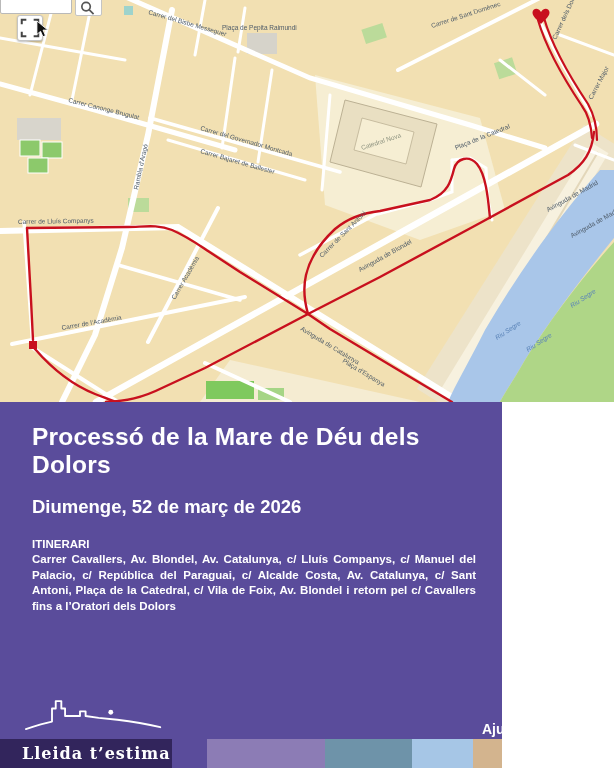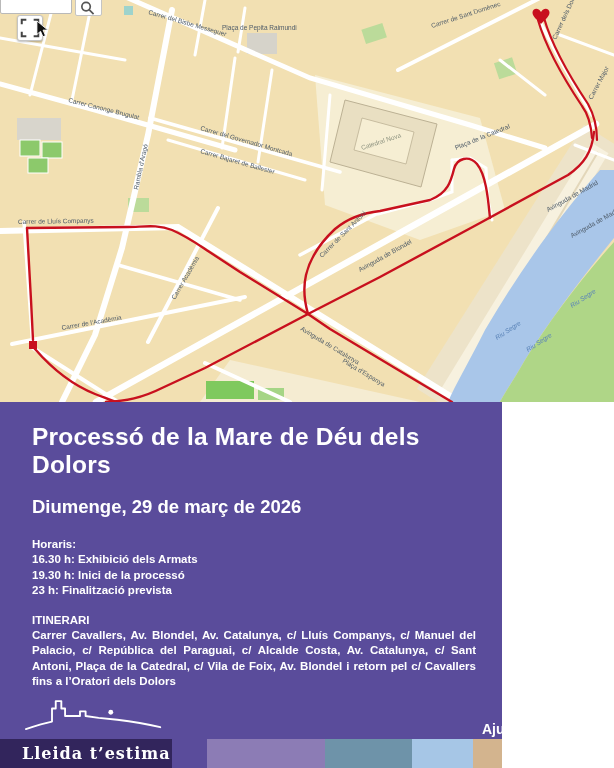--- a/index.html
+++ b/index.html
@@ -177,28 +177,22 @@
       </svg>
 
     </button>
     <svg class="cursor" width="14" height="17" viewBox="0 0 10 14">
       <polygon points="0,0 0,11 3,8.5 5,13 7,12 5,7.5 9,7.5" fill="#111" stroke="#fff" stroke-width="0.7"></polygon>
     </svg>
   </div>
 
   <div class="panel">
     <h1>Processó de la Mare de Déu dels Dolors</h1>
-    <h2>Diumenge, 29 de març de 2026</h2>
-
-    <div class="tblock">
-      <div>Horaris:</div>
-      <div>16.30 h: Exhibició dels Armats</div>
-      <div>19.30 h: Inici de la processó</div>
-      <div>23 h: Finalització prevista</div>
-    </div>
+    <h2>Diumenge, 52 de març de 2026</h2>
+
 
     <div class="tblock">
       <div>ITINERARI</div>
       <div class="para">Carrer Cavallers, Av. Blondel, Av. Catalunya, c/ Lluís Companys, c/ Manuel del Palacio, c/ República del Paraguai, c/ Alcalde Costa, Av. Catalunya, c/ Sant Antoni, Plaça de la Catedral, c/ Vila de Foix, Av. Blondel i retorn pel c/ Cavallers fins a l’Oratori dels Dolors</div>
     </div>
 
 
     <svg class="skyline" width="140" height="40" viewBox="0 0 150 40">
       <path d="M2,34 Q20,28 30,26 L30,12 L34,12 L34,4 L40,4 L40,12 L44,12 L44,20 L60,20 L60,15 L66,15 L66,20 L80,22 L100,24 Q125,27 146,32" stroke="#fff" stroke-width="2" fill="none" stroke-linejoin="round" stroke-linecap="round"></path>
       <circle cx="93" cy="16" r="2.6" fill="#fff"></circle>

